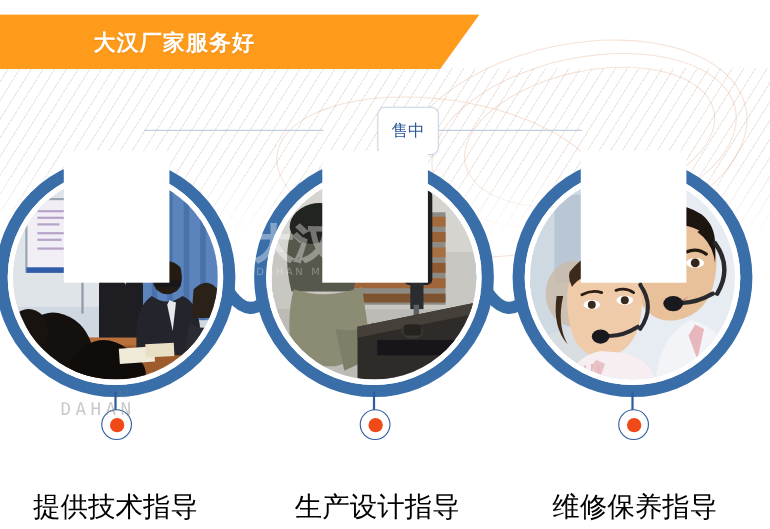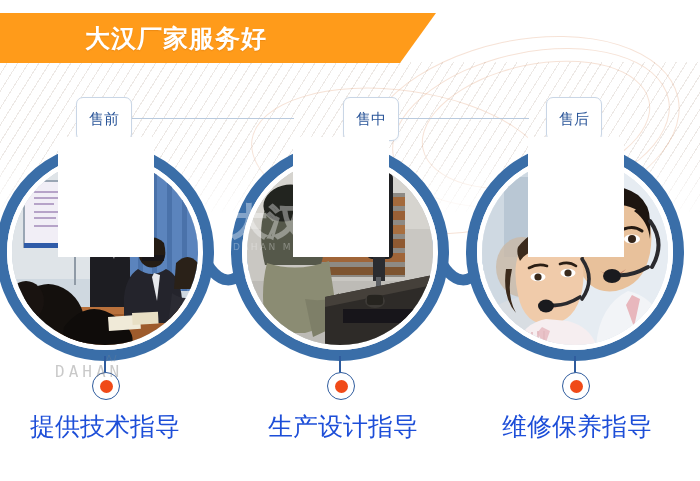--- a/index.html
+++ b/index.html
@@ -35,21 +35,21 @@
 
   
   .banner{
     position:absolute;left:0;top:13px;width:436px;height:50px;
     background:#FF9B1A;
     clip-path:polygon(0 0, 436px 0, 400px 50px, 0 50px);
   }
   .banner-title{
     position:absolute;left:85px;top:13px;height:50px;
     display:flex;align-items:center;
-    color:#ffffff;font-size:25px;font-weight:bold;letter-spacing:1px;
+    color:#ffffff;font-size:20px;font-weight:bold;letter-spacing:1px;
     white-space:nowrap;
     text-shadow:0 1px 1px rgba(180,90,0,0.25);
   }
 
   
   .badge{
     position:absolute;top:97px;width:54px;height:42px;
     background:#ffffff;
     border:1px solid #c9d6e6;
     border-radius:7px;
@@ -93,22 +93,22 @@
   .stem{position:absolute;width:1.5px;background:#2f5c9e;}
   .marker{
     position:absolute;width:26px;height:26px;border-radius:50%;
     border:1.5px solid #2f5c9e;background:#ffffff;
     display:flex;align-items:center;justify-content:center;
   }
   .marker-dot{width:13px;height:13px;border-radius:50%;background:#F04A18;}
 
   
   .caption{
-    position:absolute;top:410px;
-    color:#1d4ed8;font-size:25px;font-weight:normal;white-space:nowrap;
+    position:absolute;top:444px;
+    color:#000000;font-size:25px;font-weight:normal;white-space:nowrap;
     text-align:center;
   }
 
   
   .wm-center{
     position:absolute;left:225px;top:200px;width:250px;height:56px;
     pointer-events:none;opacity:.5;
   }
   .wm-bottom{
     position:absolute;left:55px;top:362px;
@@ -132,28 +132,22 @@
   <div class="bg-swirl" style="left:420px;top:64px;width:230px;height:120px;transform:rotate(-12deg);"></div>
   <div class="bg-swirl" style="left:250px;top:90px;width:300px;height:140px;transform:rotate(8deg);"></div>
   <div class="bg-fade"></div>
 
   <div class="banner"></div>
   <div class="banner-title">大汉厂家服务好</div>
 
   <div class="badge-line" style="left:131px;width:163px;"></div>
   <div class="badge-line" style="left:366px;width:163px;"></div>
 
-  <div class="badge" style="left:76px;">
-    <span>售前</span>
-  </div>
   <div class="badge" style="left:311px;margin-left:32px;">
     <span>售中</span>
-  </div>
-  <div class="badge" style="left:546px;">
-    <span>售后</span>
   </div>
 
   <svg class="ribbon" viewBox="0 0 700 230">
     <path d="M 195,95 C 215,150 240,150 258,100" fill="none" stroke="#3A6EA8" stroke-width="11" stroke-linecap="butt"></path>
     <path d="M 430,95 C 450,150 475,150 493,100" fill="none" stroke="#3A6EA8" stroke-width="11" stroke-linecap="butt"></path>
   </svg>
 
   <div class="circle-wrap" style="left:-4px;">
     <div class="ring"></div>
     <div class="ring-gap"></div>

